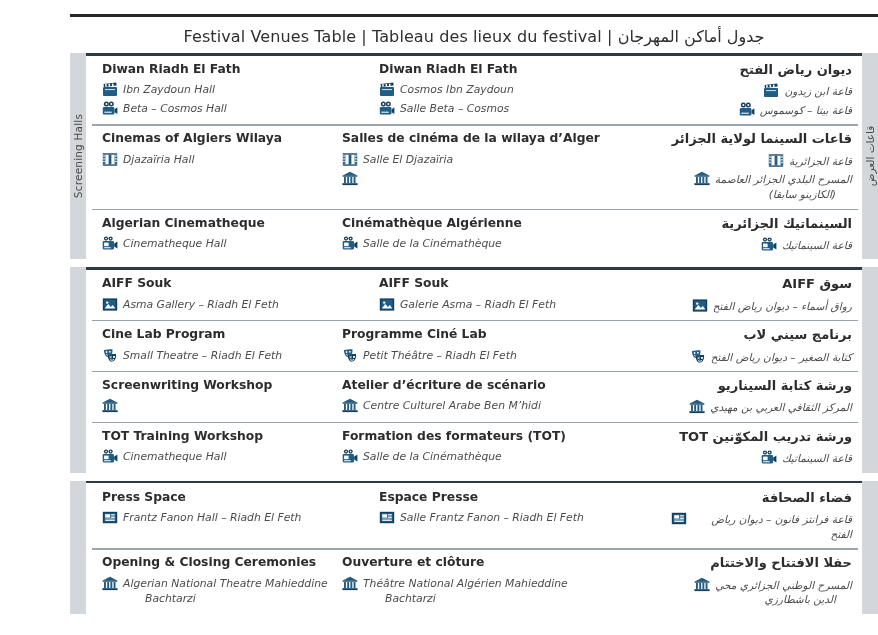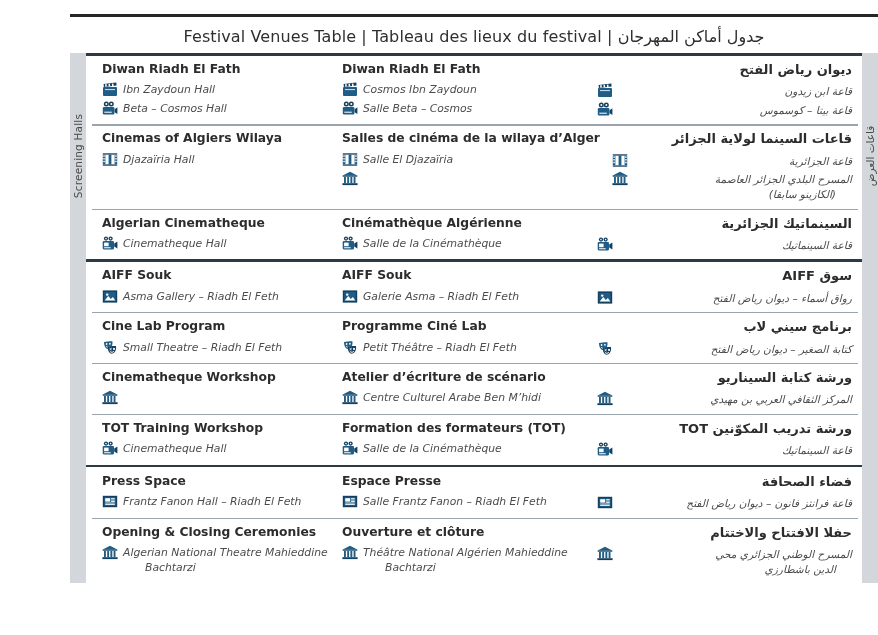--- a/index.html
+++ b/index.html
@@ -56,21 +56,21 @@
     position: absolute;
     left: 70px;
     top: 53px;
     width: 808px;
   }
 
   .group {
     position: relative;
     display: flex;
   }
-  .group + .group { margin-top: 0; }
+  .group + .group { margin-top: 8px; }
 
   
   .group::before {
     content: "";
     position: absolute;
     left: 0; right: 0; top: 0;
     height: 2.5px;
     background: #2b3a45;
   }
 
@@ -146,41 +146,41 @@
     gap: 5px;
     margin-bottom: 3px;
     font-size: 10.8px;
     color: #4b4b4b;
     line-height: 1.38;
     font-style: italic;
   }
   .venue:last-child { margin-bottom: 0; }
   .venue.ar {
     flex-direction: row-reverse;
-    justify-content: space-between;
+    justify-content: flex-end;
     font-size: 10.6px;
   }
   .venue .vtext {
     padding-top: 1px;
   }
   .venue.ar .vtext { text-align: right; }
   .vtext .ln2 { display: block; padding-left: 22px; }
   .venue.ar .vtext .ln2 { padding-left: 0; padding-right: 16px; }
 
   .ico {
     flex: 0 0 auto;
     width: 16px;
     height: 15px;
     display: inline-block;
     line-height: 0;
   }
   .ico svg { display: block; }
 
   
-  .group-body > .row:first-child { padding-top: 9px; }
+  .group-body > .row:first-child { padding-top: 9px; gap: 37px; }
 </style>
 </head>
 <body>
 
 <div class="page">
 
   <div class="top-rule"></div>
 
   <div class="title-bar">
     <div class="title-text">Festival Venues Table | Tableau des lieux du festival | جدول أماكن المهرجان</div>
@@ -545,21 +545,21 @@
                     <path d="M11.0 8.0 L13.0 9.8 M13.0 8.0 L11.0 9.8" stroke="#ffffff" stroke-width="0.9"></path>
                     <path d="M8.0 11.6 C9.3 12.6 11.0 12.4 12.0 11.2" stroke="#ffffff" stroke-width="1" fill="none"></path>
                   </svg>
                 </span>
                 <span class="vtext"><span>كتابة الصغير – ديوان رياض الفتح</span></span>
               </div>
             </div>
           </div>
           <div class="row">
             <div class="col col-en">
-              <div class="hdr">Cinematheque Workshop</div>
+              <div class="hdr">Screenwriting Workshop</div>
               <div class="venue">
                 <span class="ico">
                   <svg width="16" height="15" viewBox="0 0 16 15" xmlns="http://www.w3.org/2000/svg">
                     <path d="M8 0.7 L15.3 4.4 L0.7 4.4 Z" fill="#1f5c86"></path>
                     <rect x="0.7" y="4.4" width="14.6" height="1.3" fill="#143f5e"></rect>
                     <g fill="#1f5c86">
                       <rect x="2.0" y="6.0" width="1.9" height="6.0"></rect>
                       <rect x="5.2" y="6.0" width="1.9" height="6.0"></rect>
                       <rect x="8.4" y="6.0" width="1.9" height="6.0"></rect>
                       <rect x="11.6" y="6.0" width="1.9" height="6.0"></rect>

